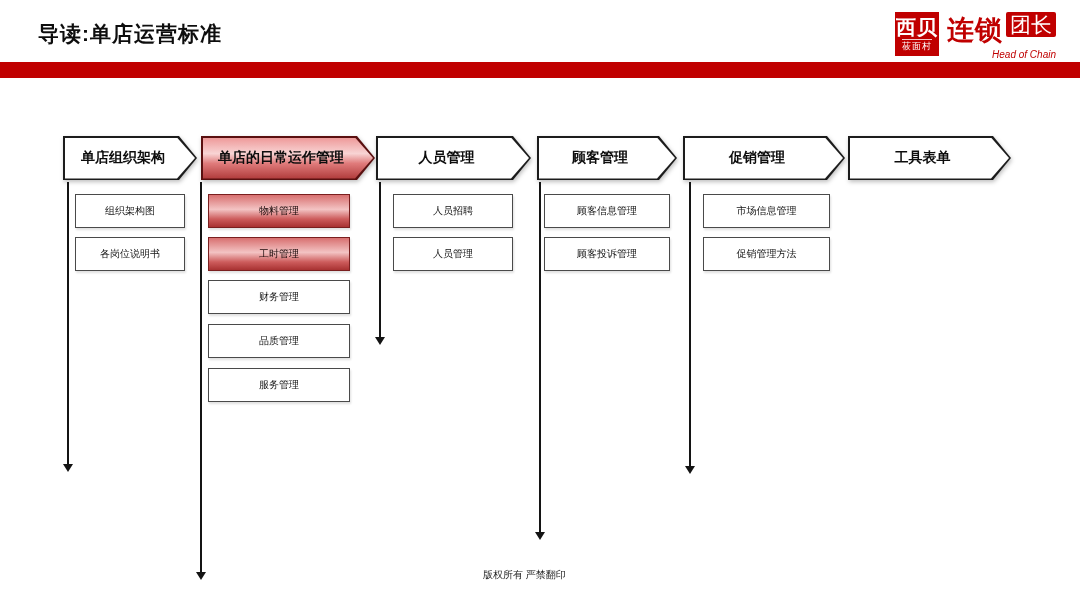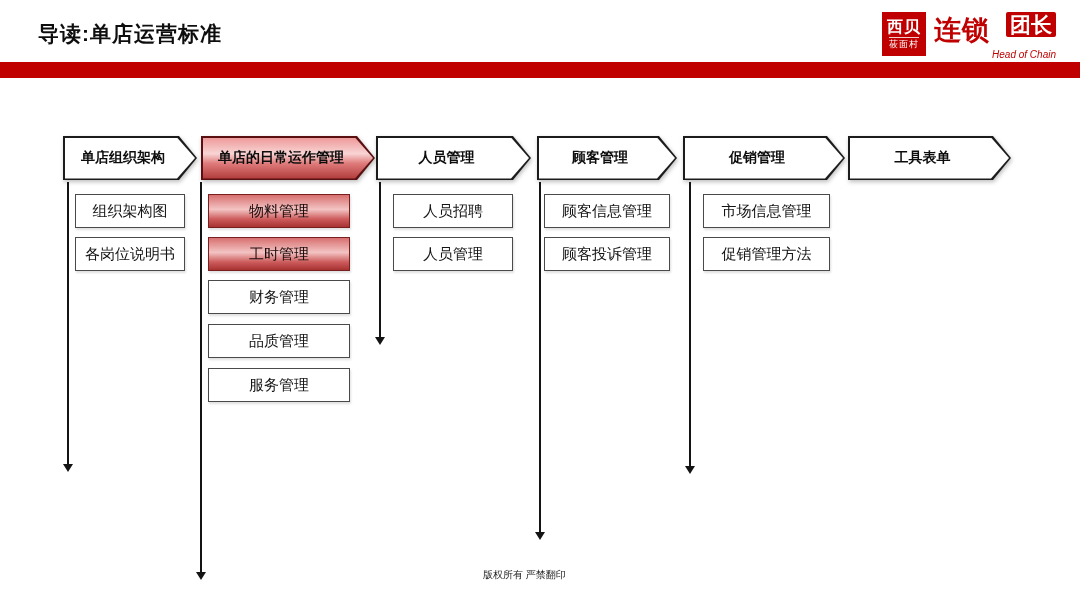--- a/index.html
+++ b/index.html
@@ -23,49 +23,49 @@
     position:absolute;left:0;top:62px;width:1080px;height:16px;background:var(--red);
   }
 
   
   .logo{position:absolute;right:24px;top:12px;display:flex;align-items:flex-start;gap:8px;}
   .logo-square{
     width:44px;height:44px;background:var(--red);color:#fff;
     display:flex;flex-direction:column;align-items:center;justify-content:center;
     line-height:1.05;
   }
-  .logo-square .l1{font-size:16px;font-weight:bold;letter-spacing:1px;}
+  .logo-square .l1{font-size:20px;font-weight:bold;letter-spacing:1px;}
   .logo-square .l2{font-size:9px;letter-spacing:1px;border-top:1px solid rgba(255,255,255,.8);padding-top:2px;margin-top:1px;}
   .logo-text{display:flex;flex-direction:column;align-items:flex-end;}
   .chain-row{display:flex;align-items:flex-start;gap:3px;}
   .chain-word{font-size:27px;font-weight:bold;color:var(--red);letter-spacing:1px;}
   .chain-badge{
-    font-size:21px;font-weight:bold;color:#fff;background:var(--red);
-    padding:2px 4px;line-height:1;border-radius:2px;margin-left:13px;
+    font-size:21px;font-weight:normal;color:#fff;background:var(--red);
+    padding:2px 4px;line-height:1;border-radius:2px;
   }
   .chain-sub{font-size:10px;color:var(--red);font-style:italic;margin-top:1px;}
 
   
   .chev{position:absolute;top:136px;height:44px;filter:drop-shadow(1px 2px 2px rgba(0,0,0,.25));}
   .chev-shape{clip-path:polygon(0 0,calc(100% - 18px) 0,100% 50%,calc(100% - 18px) 100%,0 100%);}
   .chev-outer{position:absolute;inset:0;background:#1c1c1c;}
   .chev-inner{position:absolute;top:1.5px;bottom:1.5px;left:1.5px;right:2px;background:#ffffff;}
   .chev.hl .chev-outer{background:#5a1010;}
   .chev.hl .chev-inner{
     background:linear-gradient(180deg,#ee9a9a 0%,#f8d4d4 38%,#e07b7b 62%,#b03b3b 100%);
   }
   .chev-label{
     position:absolute;inset:0;display:flex;align-items:center;justify-content:center;
     font-size:14px;font-weight:bold;color:#0d0d0d;padding-right:14px;white-space:nowrap;
   }
 
   .box{
     position:absolute;height:34px;background:#ffffff;border:1px solid #4a4a4a;
     box-sizing:border-box;display:flex;align-items:center;justify-content:center;
-    font-size:15px;color:#141414;white-space:nowrap;
+    font-size:10px;color:#141414;white-space:nowrap;
     box-shadow:1px 2px 2px rgba(0,0,0,.12);
   }
   .box.hl{
     background:linear-gradient(180deg,#d87070 0%,#f3c3c3 45%,#cd5c5c 75%,#a83232 100%);
     border-color:#7a1f1f;color:#1a0a0a;
   }
 
   .varrow{position:absolute;width:2px;}
   .vline{position:absolute;left:0;top:0;bottom:7px;width:1.5px;background:#141414;}
   .vhead{

